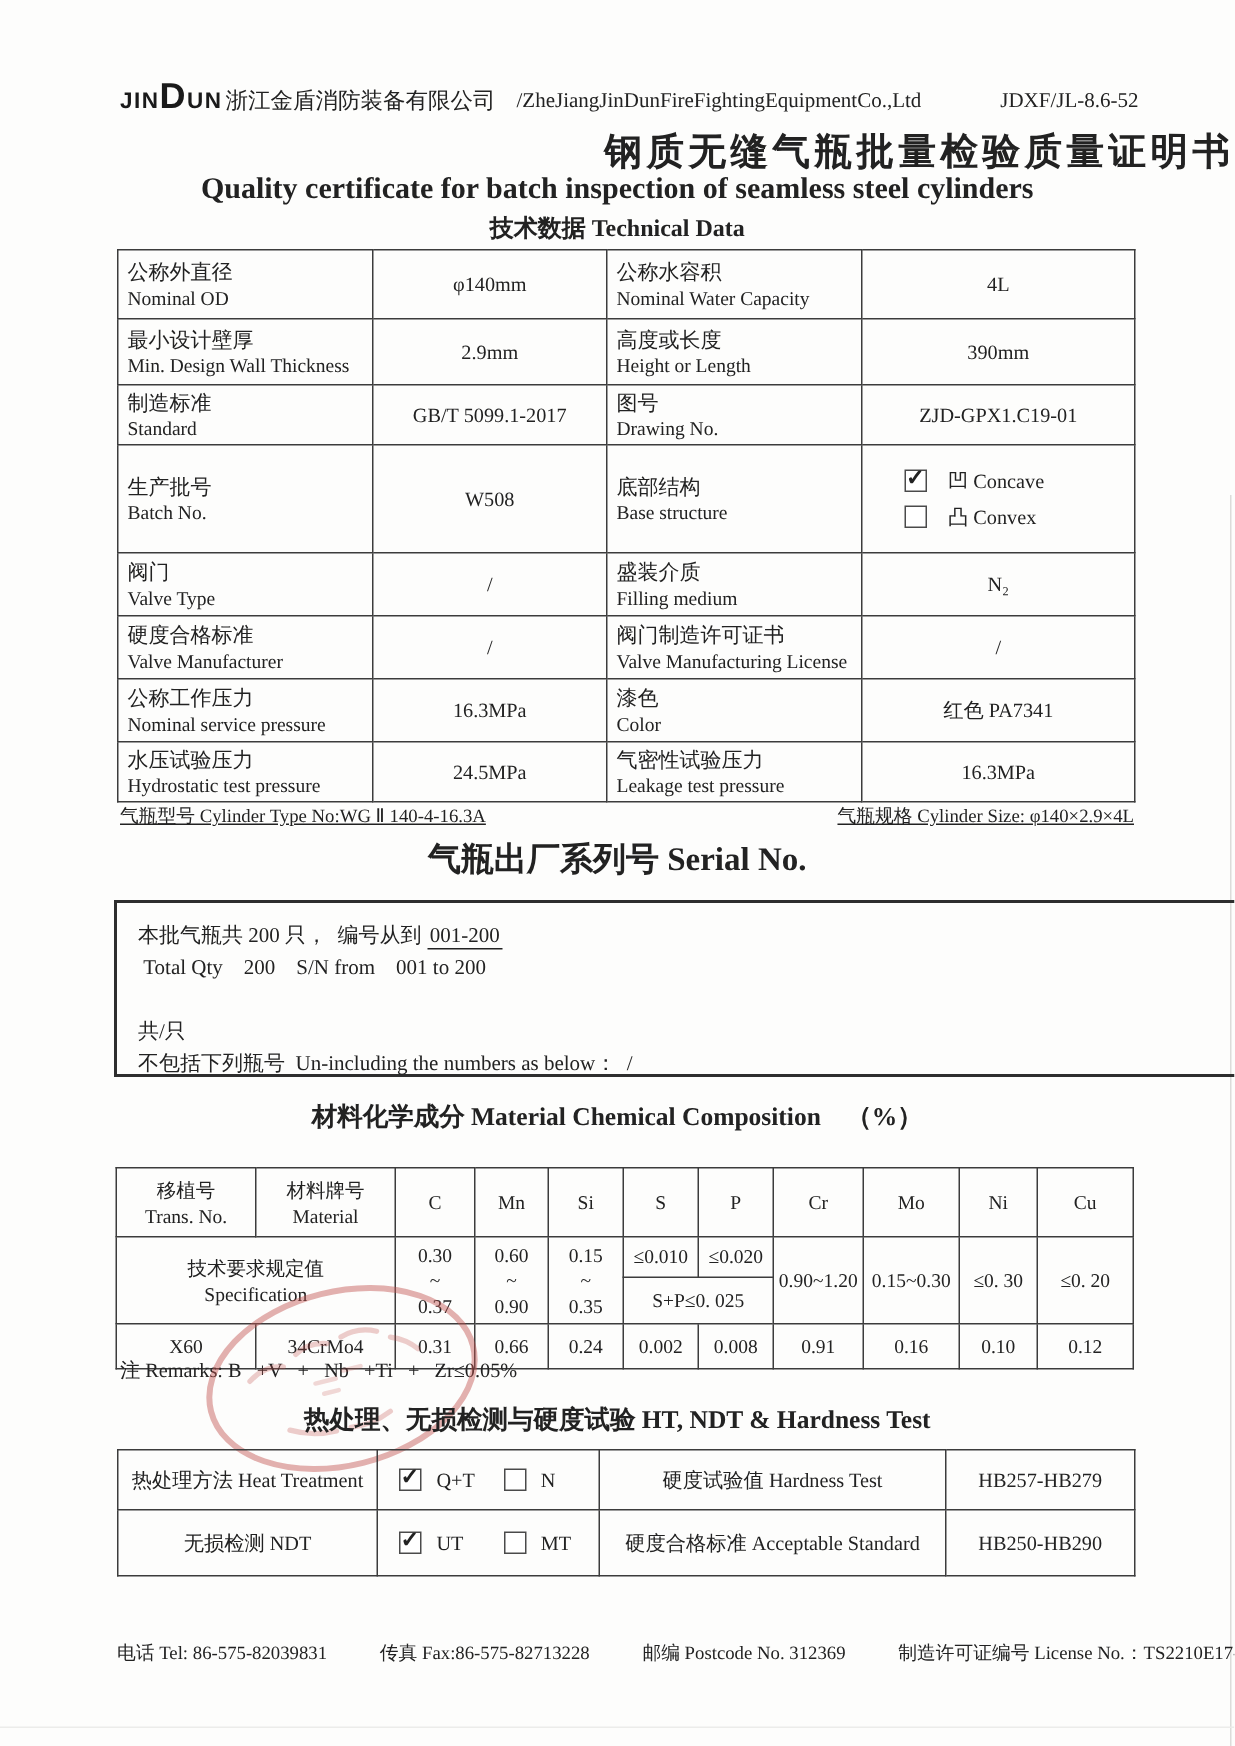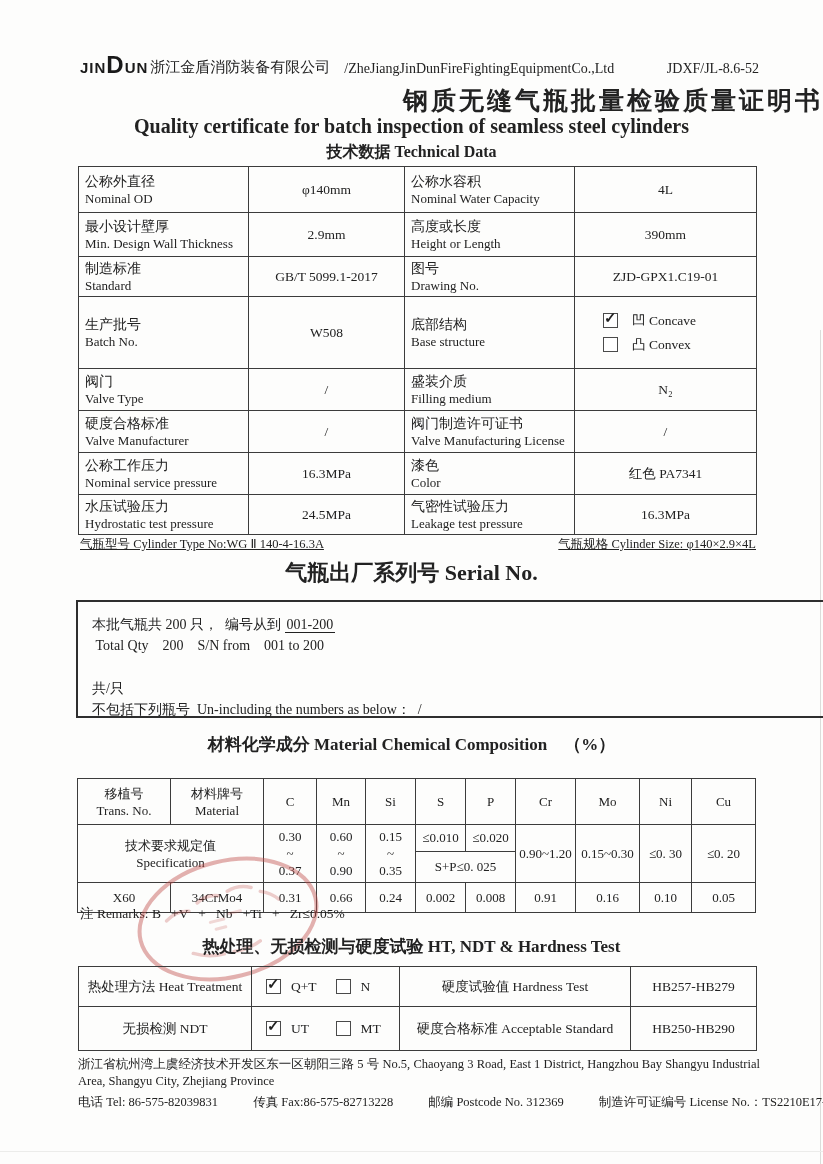--- a/index.html
+++ b/index.html
@@ -2,21 +2,21 @@
 <html><head>
 <meta charset="utf-8">
 <style>
   html,body{margin:0;padding:0;}
   body{width:823px;height:1164px;background:#fdfdfc;font-family:"Liberation Serif", serif;color:#222;}
   .page{position:relative;width:823px;height:1164px;overflow:hidden;background:#fdfdfc;}
   .scan-edge-r{position:absolute;right:2px;top:330px;bottom:0;width:1px;background:#dcdcda;}
   .scan-edge-b{position:absolute;left:0;right:0;top:1151px;height:1px;background:#ececea;}
 
   
-  .header-row{position:absolute;top:58px;left:80px;right:64px;display:flex;align-items:flex-end;}
+  .header-row{position:absolute;top:58px;left:80px;right:64px;display:flex;align-items:center;}
   .logo{font-family:"Liberation Sans", sans-serif;font-weight:bold;letter-spacing:1px;color:#1a1a1a;white-space:nowrap;}
   .logo .jin,.logo .un{font-size:15px;}
   .logo .d{font-size:24px;line-height:10px;}
   .company-cn{font-size:15px;margin-left:2px;white-space:nowrap;}
   .company-en{font-size:14px;margin-left:14px;white-space:nowrap;}
   .doc-no{margin-left:auto;font-size:14px;white-space:nowrap;}
 
   .title-cn{position:absolute;top:84px;left:0;width:100%;text-align:right;font-size:25px;font-weight:bold;letter-spacing:3px;}
   .title-en{position:absolute;top:115px;left:0;width:100%;text-align:center;font-size:20px;font-weight:bold;}
   .tech-title{position:absolute;top:142px;left:0;width:100%;text-align:center;font-size:16px;font-weight:bold;}
@@ -290,21 +290,21 @@
       <td>X60</td>
       <td>34CrMo4</td>
       <td>0.31</td>
       <td>0.66</td>
       <td>0.24</td>
       <td>0.002</td>
       <td>0.008</td>
       <td>0.91</td>
       <td>0.16</td>
       <td>0.10</td>
-      <td>0.05</td>
+      <td>0.12</td>
     </tr>
   </tbody>
     </table>
   <div class="remarks">注 Remarks: B   +V   +   Nb   +Ti   +   Zr≤0.05%</div>
 
   <svg class="stamp" viewBox="0 0 196 142">
     <g transform="rotate(-14 98 71)" fill="none" stroke="#c2524e">
       <ellipse cx="98" cy="71" rx="90" ry="58" stroke-width="4" opacity="0.6"></ellipse>
       <path d="M38 58 q12 -8 24 -4 M72 48 q10 -6 22 -2 M104 44 q12 -4 24 2 M136 52 q10 4 16 12" stroke-width="3.5" opacity="0.38" stroke-linecap="round"></path>
       <path d="M56 96 q14 8 30 8 M96 104 q14 2 28 -4" stroke-width="3.5" opacity="0.38" stroke-linecap="round"></path>
@@ -351,20 +351,19 @@
                 <span>MT</span>
               </span>
         </div>
       </td>
       <td class="c">硬度合格标准 Acceptable Standard</td>
       <td class="c">HB250-HB290</td>
     </tr>
   </tbody>
     </table>
 
-  <div class="footer-addr">浙江省杭州湾上虞经济技术开发区东一区朝阳三路 5 号 No.5, Chaoyang 3 Road, East 1 District, Hangzhou Bay Shangyu Industrial Area, Shangyu City, Zhejiang Province</div>
   <div class="footer-contact">
     <span>电话 Tel: 86-575-82039831</span>
     <span>传真 Fax:86-575-82713228</span>
     <span>邮编 Postcode No. 312369</span>
     <span>制造许可证编号 License No.：TS2210E17-2023</span>
   </div>
 </div>
 
 </body></html>

